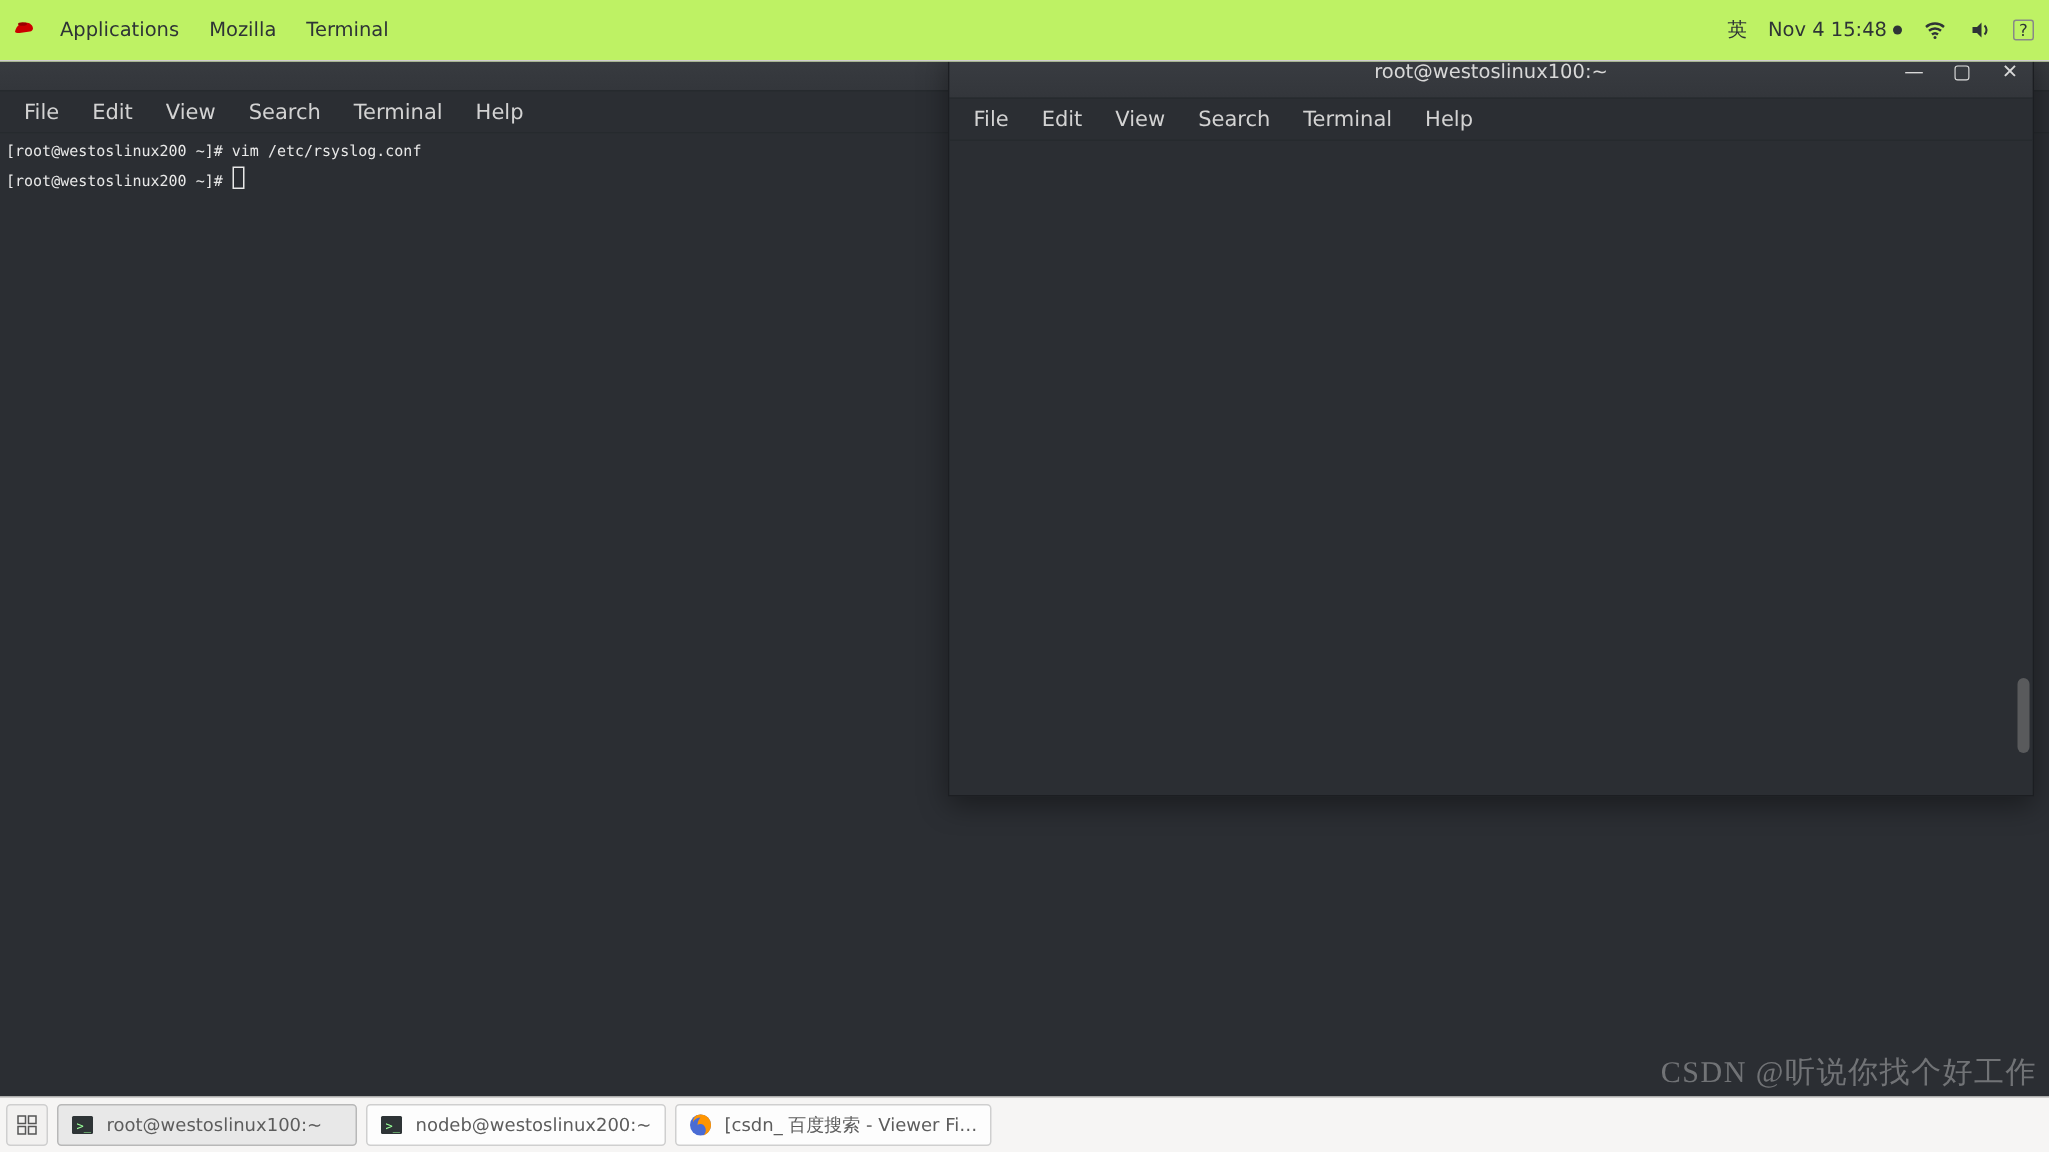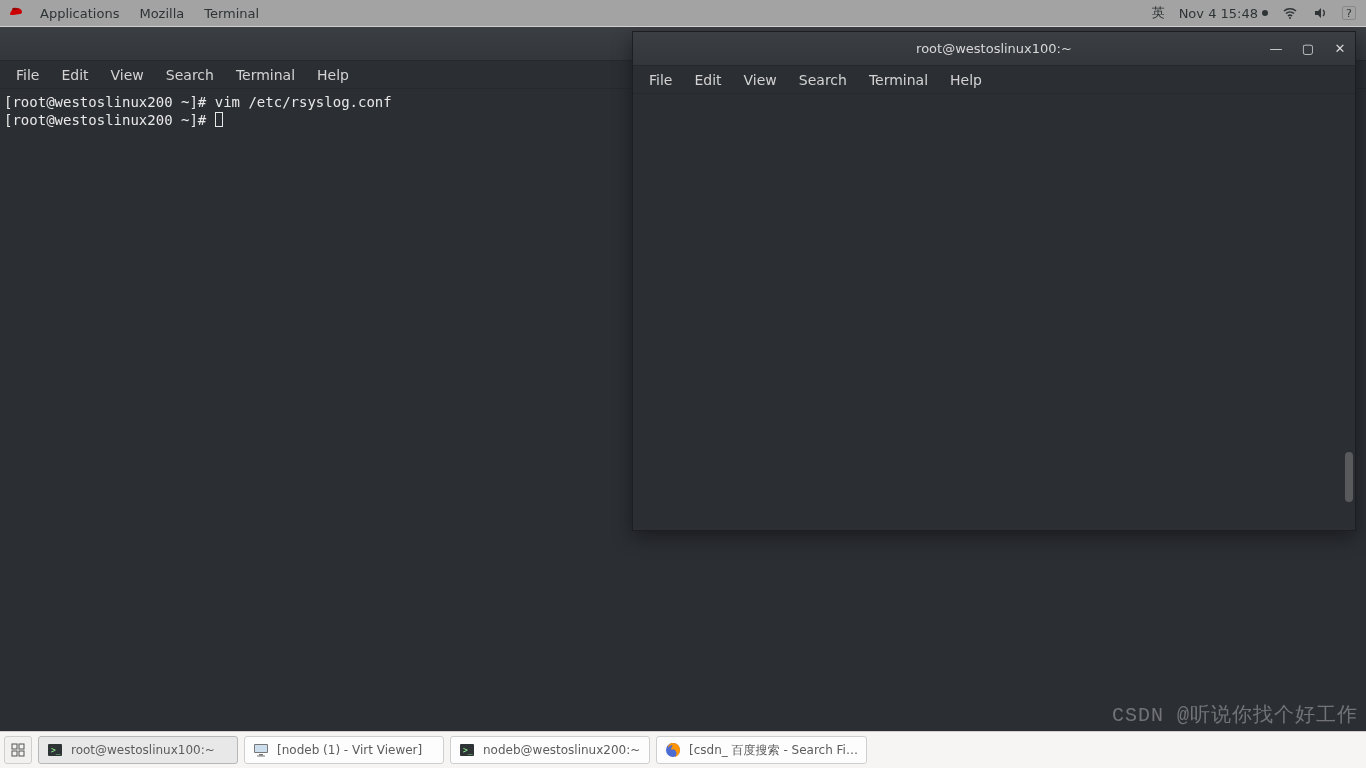--- a/index.html
+++ b/index.html
@@ -9,22 +9,22 @@
   font-family: "DejaVu Sans", "Liberation Sans", sans-serif;
   background: #000;
   overflow: hidden;
   position: relative;
 }
 
 
 .top-panel {
   position: absolute;
   top: 0; left: 0; right: 0;
-  height: 27px;
-  background: #a3a3a3;
+  height: 41px;
+  background: #bef264;
   border-bottom: 1px solid #d0cfce;
   display: flex;
   align-items: center;
   font-size: 13px;
   color: #2e3436;
   z-index: 10;
 }
 .hat-icon { width: 16px; height: 16px; margin: 0 6px 0 8px; }
 .hat-icon svg { display: block; }
 .top-panel .menu-item { padding: 0 10px; cursor: pointer; }
@@ -73,21 +73,21 @@
   color: #d3d3d3;
   font-size: 14px;
   border-bottom: 1px solid #262a2e;
 }
 .term-menubar span { padding: 3px 10px; cursor: pointer; }
 .term-body {
   flex: 1;
   background: #2b2e33;
   color: #e8e8e8;
   font-family: "DejaVu Sans Mono", "Liberation Mono", monospace;
-  font-size: 14px;
+  font-size: 10px;
   line-height: 18px;
   padding: 4px 4px;
   white-space: pre;
   overflow: hidden;
 }
 .cursor-block {
   display: inline-block;
   width: 8px;
   height: 15px;
   border: 1px solid #e8e8e8;
@@ -152,21 +152,21 @@
 .task-item .ticon { width:16px; height:16px; flex:none; display:flex; align-items:center; justify-content:center; }
 .task-item .tlabel { white-space:nowrap; overflow:hidden; text-overflow:ellipsis; }
 
 
 .watermark {
   position: absolute;
   right: 8px;
   bottom: 40px;
   color: rgba(220,220,220,0.4);
   font-size: 20px;
-  font-family: Liberation Mono, monospace;
+  font-family: Liberation Serif, serif;
   letter-spacing: 1px;
   z-index: 30;
   pointer-events: none;
 }
 .scrollbar-stub {
   position:absolute;
   right:2px;
   width:8px;
   background: rgba(120,120,120,0.6);
   border-radius:4px;
@@ -261,40 +261,29 @@
           <svg width="16" height="16" viewBox="0 0 16 16">
             <rect x="1" y="2" width="14" height="12" rx="1" fill="#2e3436"></rect>
             <text x="4" y="11" font-size="8" fill="#9f9" font-family="monospace">&gt;_</text>
           </svg>
         </span>
         <span class="tlabel">root@westoslinux100:~</span>
       </div>
       <div class="task-item">
         <span class="ticon">
           <svg width="16" height="16" viewBox="0 0 16 16">
-            <rect x="1" y="2" width="14" height="9" rx="1" fill="#777"></rect>
-            <rect x="2" y="3" width="12" height="7" fill="#cde"></rect>
-            <rect x="6" y="12" width="4" height="1.5" fill="#777"></rect>
-            <rect x="4" y="13.5" width="8" height="1" fill="#777"></rect>
-          </svg>
-        </span>
-        <span class="tlabel">[nodeb (1) - Virt Viewer]</span>
-      </div>
-      <div class="task-item">
-        <span class="ticon">
-          <svg width="16" height="16" viewBox="0 0 16 16">
             <rect x="1" y="2" width="14" height="12" rx="1" fill="#2e3436"></rect>
             <text x="4" y="11" font-size="8" fill="#9f9" font-family="monospace">&gt;_</text>
           </svg>
         </span>
         <span class="tlabel">nodeb@westoslinux200:~</span>
       </div>
       <div class="task-item">
         <span class="ticon">
           <svg width="16" height="16" viewBox="0 0 16 16">
             <circle cx="8" cy="8" r="7" fill="#4a6cd4"></circle>
             <path fill="#ff9500" d="M8 1c4 0 7 3 7 7 0 3-2 6-5 7 2-2 2-5 0-7-1-1-3-1-4 0 0-2 1-4 2-5-2 0-4 1-5 3 0-3 2-5 5-5z"></path>
           </svg>
         </span>
-        <span class="tlabel">[csdn_ 百度搜索 - Search Fi…</span>
+        <span class="tlabel">[csdn_ 百度搜索 - Viewer Fi…</span>
       </div>
     </div>
 </div>
 
 </body></html>

